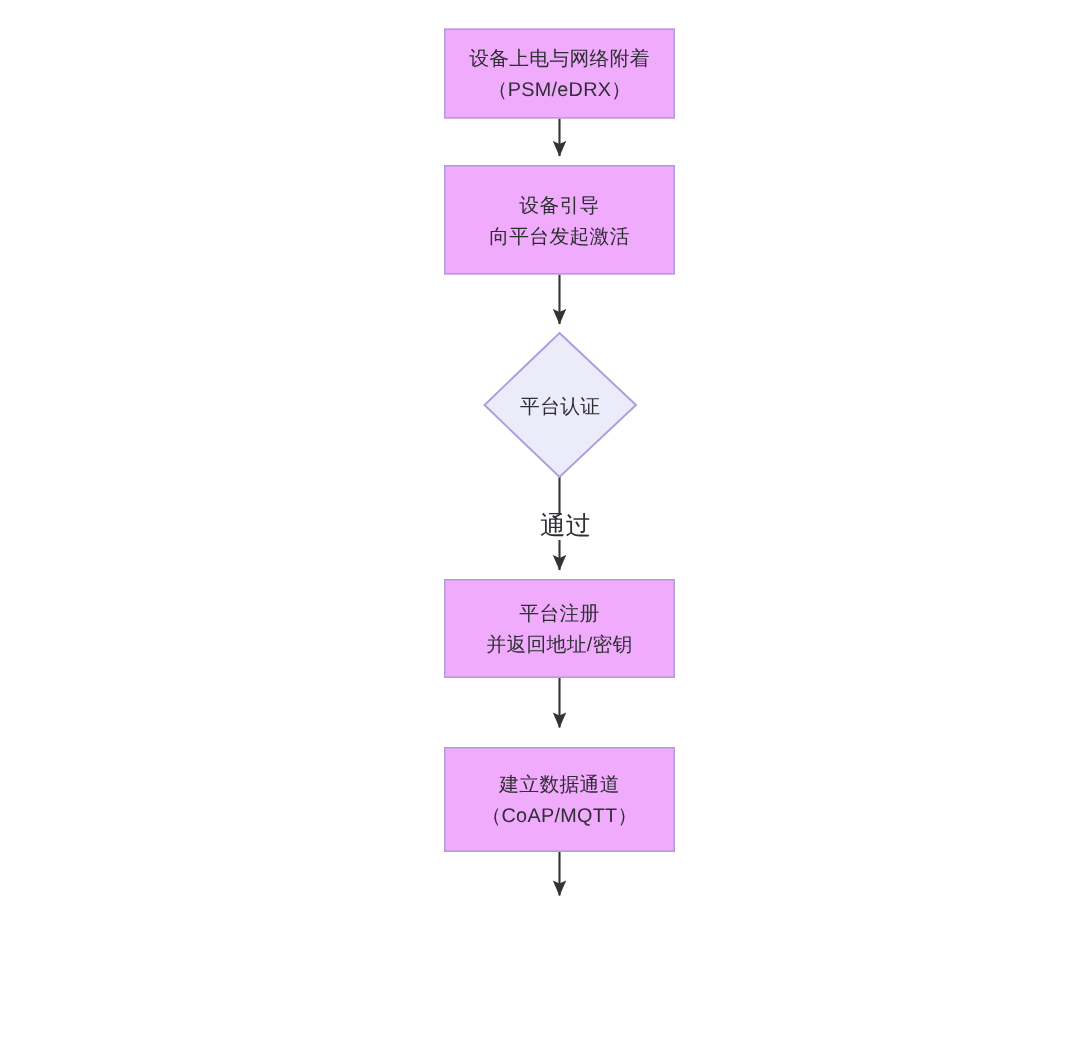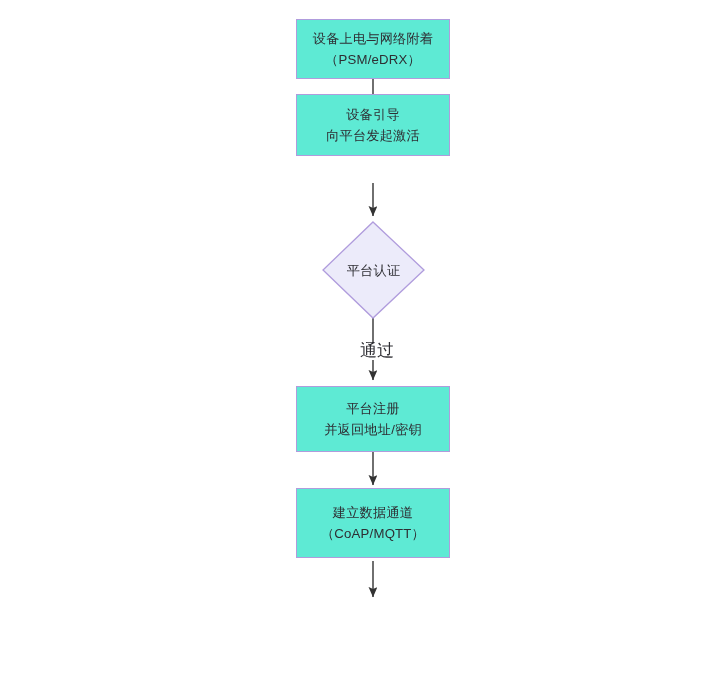--- a/index.html
+++ b/index.html
@@ -42,21 +42,21 @@
     justify-content: center;
     text-align: center;
     color: #2e2e33;
     font-size: 13.2px;
     line-height: 21px;
     letter-spacing: 0.2px;
     white-space: pre-line;
   }
 
   .node-process {
-    background: #5eead4;
+    background: #f0abfc;
     border: 1.3px solid #b09cdd;
   }
 
   .node-decision {
     background: transparent;
     border: none;
   }
 
   .node-decision .decision-label {
     position: relative;
@@ -95,29 +95,29 @@
     <line x1="373" y1="452" x2="373" y2="485" stroke="#333333" stroke-width="1.4" marker-end="url(#arrowhead)"></line>
 
     <line x1="373" y1="561" x2="373" y2="597" stroke="#333333" stroke-width="1.4" marker-end="url(#arrowhead)"></line>
 
     <polygon points="373,222 424,270 373,318 323,270" fill="#ecebfa" stroke="#b09cdd" stroke-width="1.3"></polygon>
   </svg>
 
   <div class="node node-process" style="left:296px; top:19px; width:154px; height:60px;">设备上电与网络附着
 （PSM/eDRX）</div>
 
-  <div class="node node-process" style="left:296px; top:94px; width:154px; height:62px;">设备引导
+  <div class="node node-process" style="left:296px; top:110px; width:154px; height:73px;">设备引导
 向平台发起激活</div>
 
   <div class="node node-decision" style="left:323px; top:222px; width:101px; height:96px;text-align:center;">
     <span class="decision-label">平台认证</span>
   </div>
 
   <div class="edge-label" style="left:352px; top:342px; width:44px;">通过</div>
 
   <div class="node node-process" style="left:296px; top:386px; width:154px; height:66px;">平台注册
 并返回地址/密钥</div>
 
-  <div class="node node-process" style="left:296px; top:488px; width:154px; height:70px;">建立数据通道
+  <div class="node node-process" style="left:296px; top:498px; width:154px; height:70px;">建立数据通道
 （CoAP/MQTT）</div>
 
 
 </div>
 
 </body></html>

